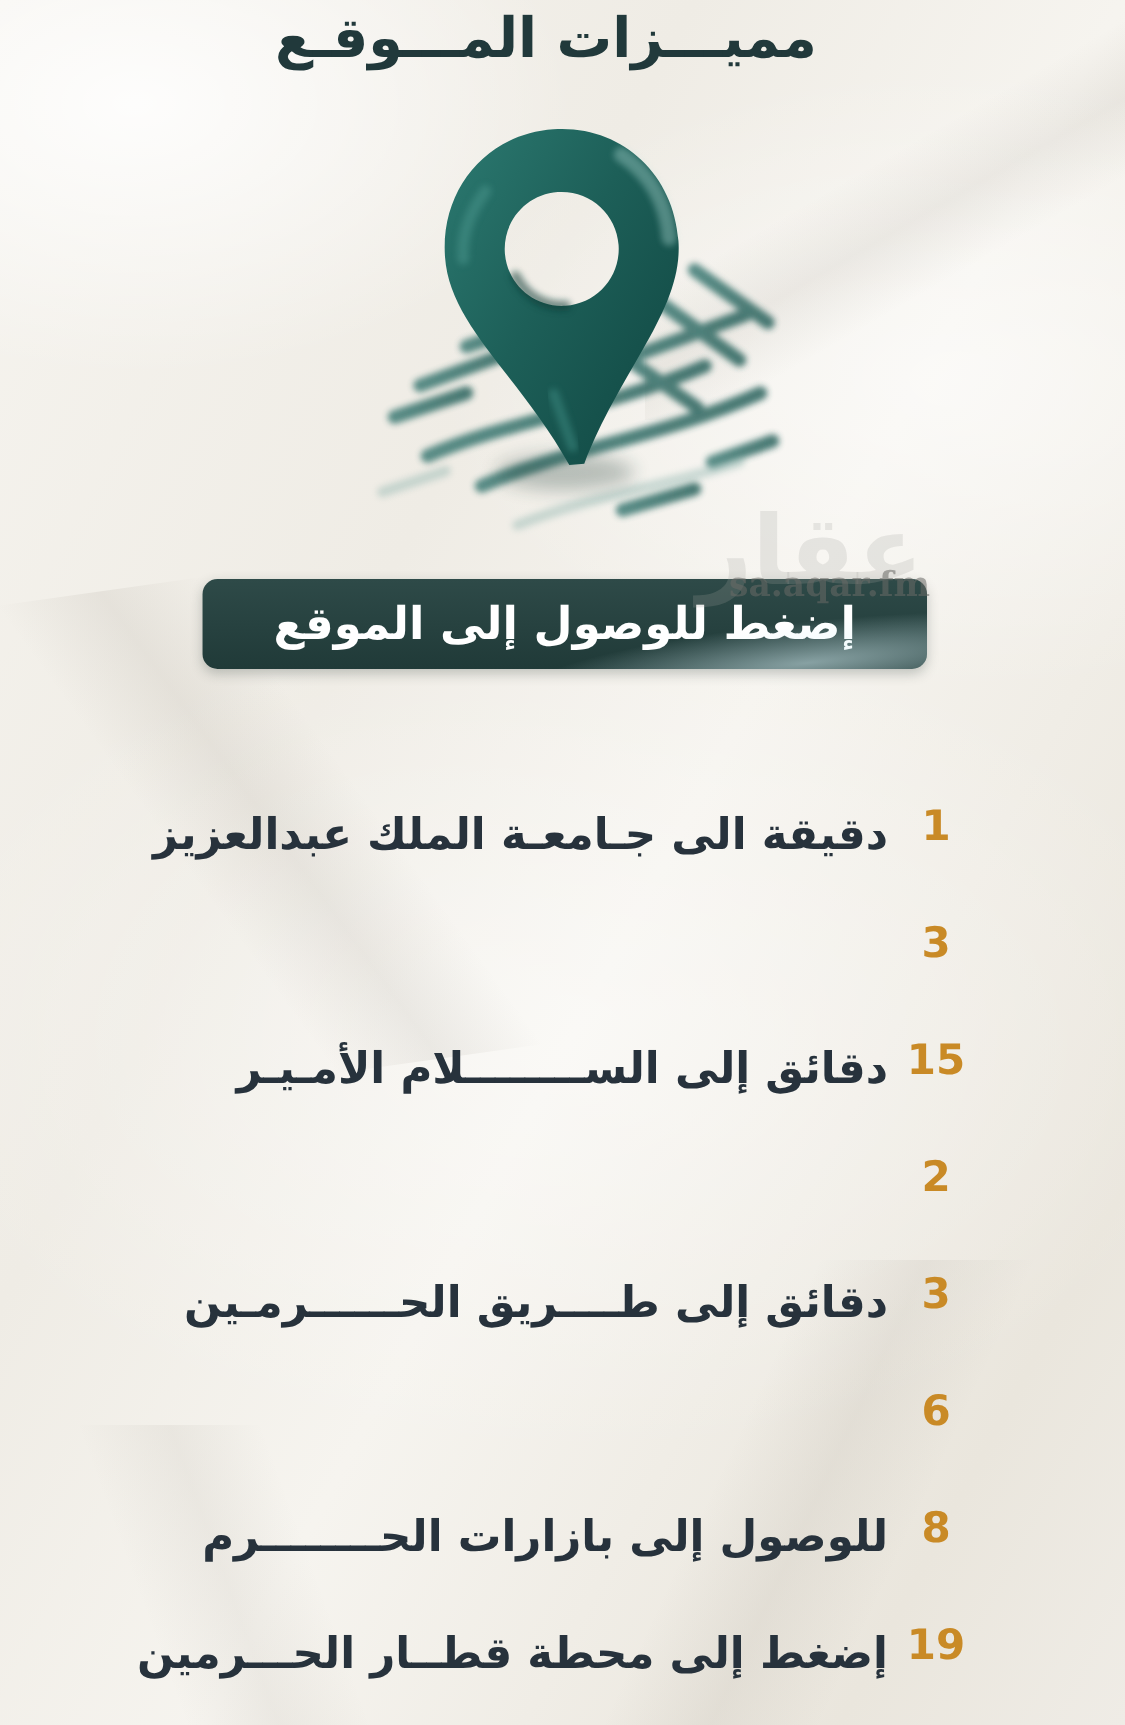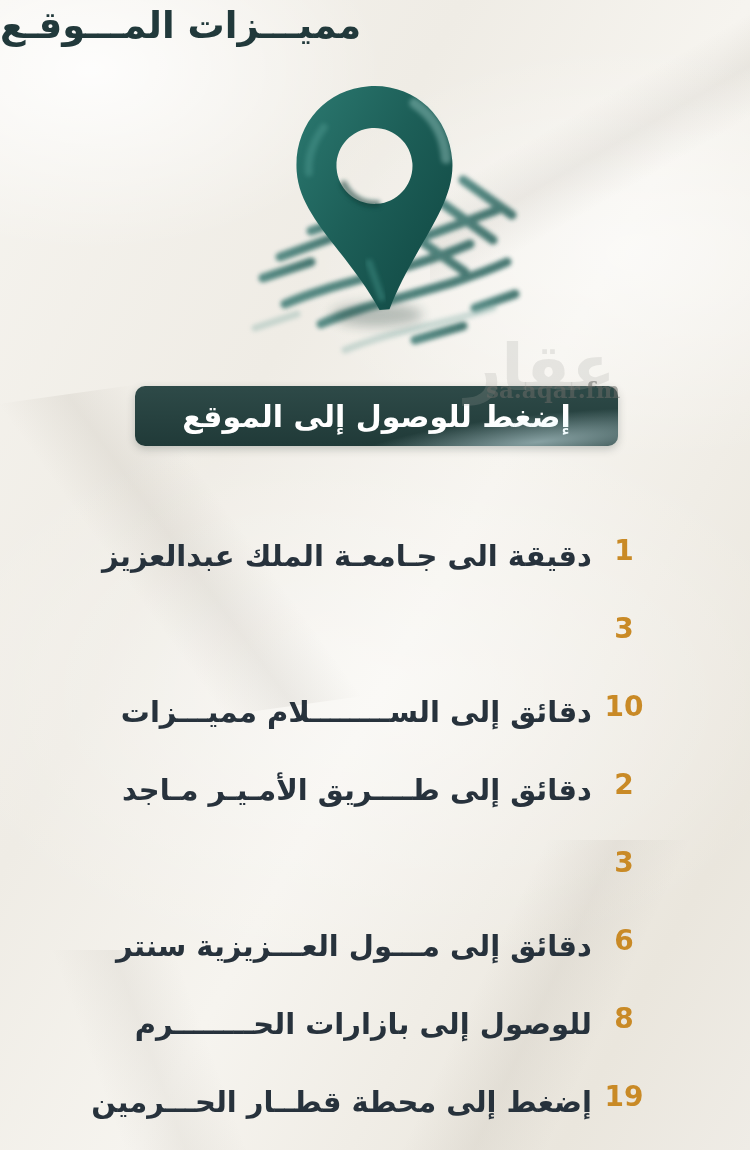--- a/index.html
+++ b/index.html
@@ -36,21 +36,21 @@
     transform:rotate(-8deg);}
   .crease.c2{left:240px;top:840px;width:560px;height:360px;
     background:linear-gradient(115deg, rgba(0,0,0,0) 42%, rgba(120,110,95,.09) 52%, rgba(0,0,0,0) 62%);}
   .crease.c3{left:430px;top:-40px;width:360px;height:320px;
     background:linear-gradient(150deg, rgba(0,0,0,0) 45%, rgba(125,115,100,.10) 55%, rgba(0,0,0,0) 65%);}
   .crease.c4{left:-60px;top:950px;width:420px;height:260px;
     background:linear-gradient(70deg, rgba(0,0,0,0) 40%, rgba(120,110,95,.08) 52%, rgba(0,0,0,0) 64%);}
 
   .title{
     position:absolute; top:4px; right:22px; left:0;
-    direction:rtl; text-align:left;
+    direction:rtl; text-align:center;
     font-size:37px; font-weight:bold; color:var(--title);
     letter-spacing:.5px;
   }
 
   .pin-wrap{position:absolute; left:225px; top:72px; width:320px; height:300px;}
 
   .cta{
     position:absolute; left:135px; top:386px; width:483px; height:60px;
     display:flex; align-items:center; justify-content:center;
     direction:rtl;
@@ -182,33 +182,32 @@
 
   <div class="features">
     <div class="feature-row">
       <span class="feature-num">1</span>
       <span class="feature-text">دقيقة الى جـامعـة الملك عبدالعزيز</span>
     </div>
     <div class="feature-row">
       <span class="feature-num">3</span>
     </div>
     <div class="feature-row">
-      <span class="feature-num">10</span>
-      <span class="feature-text">دقائق إلى الســــــــلام مميـــزات</span>
+      <span class="feature-num">15</span>
+      <span class="feature-text">دقائق إلى الســــــــلام الأمـيـر</span>
     </div>
     <div class="feature-row">
       <span class="feature-num">2</span>
-      <span class="feature-text">دقائق إلى طــــريق الأمـيـر مـاجد</span>
     </div>
     <div class="feature-row">
       <span class="feature-num">3</span>
+      <span class="feature-text">دقائق إلى طــــريق الحــــــرمـين</span>
     </div>
     <div class="feature-row">
       <span class="feature-num">6</span>
-      <span class="feature-text">دقائق إلى مـــول العـــزيزية سنتر</span>
     </div>
     <div class="feature-row">
       <span class="feature-num">8</span>
       <span class="feature-text">للوصول إلى بازارات الحــــــــرم</span>
     </div>
     <div class="feature-row">
       <span class="feature-num">19</span>
       <span class="feature-text">إضغط إلى محطة قطــار الحـــرمين</span>
     </div>
   </div>

